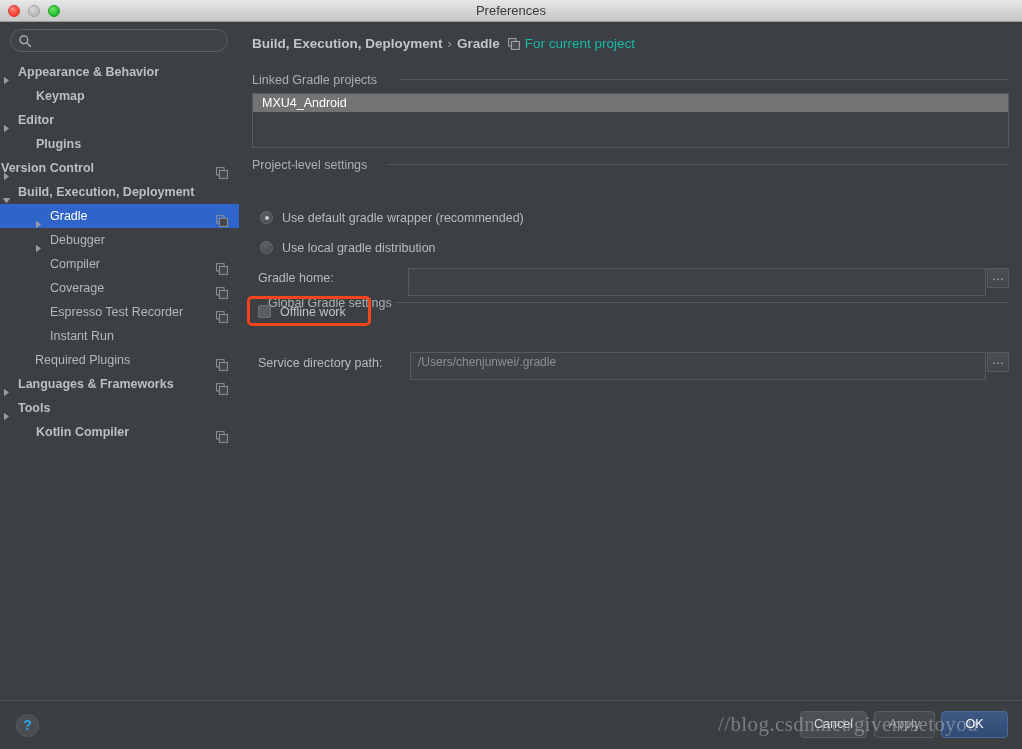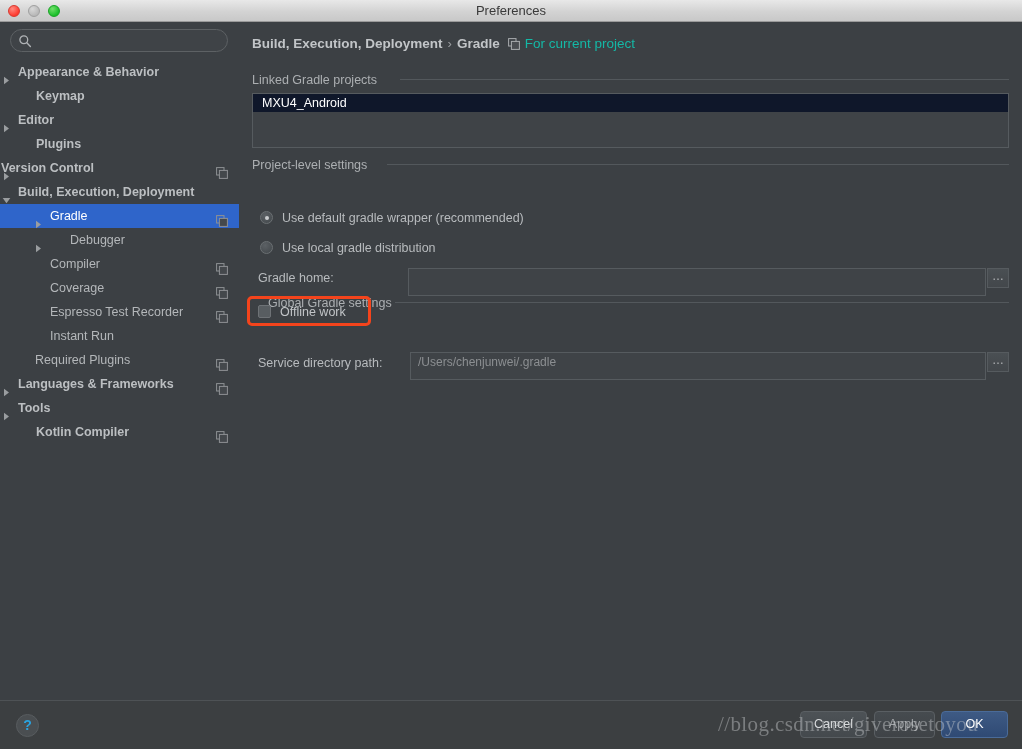--- a/index.html
+++ b/index.html
@@ -195,21 +195,21 @@
     border: 1px solid #565b5f;
     background: #3f4347;
     box-sizing: border-box;
   }
   #project-row {
     position: absolute;
     left: 0; top: 0;
     width: 755px;
     height: 18px;
     line-height: 18px;
-    background: #0f172a;
+    background: #737373;
     color: #ffffff;
     font-size: 12.5px;
     padding-left: 9px;
     box-sizing: border-box;
   }
 
   
   .radio-row {
     position: absolute;
     left: 20px;
@@ -427,21 +427,21 @@
           <span class="tree-label" style="left: 50px;">Gradle</span>
           <span class="tree-badge"><svg viewBox="0 0 12 12">
               <rect x="0.6" y="0.6" width="7.4" height="7.4" fill="none" stroke="#8e9194" stroke-width="1"></rect>
               <rect x="3.4" y="3.4" width="8" height="8" fill="#44484c" stroke="#8e9194" stroke-width="1"></rect>
             </svg></span>
         </div>
         <div class="tree-row">
           <span class="tree-arrow" style="left: 34px;"><svg viewBox="0 0 9 9">
               <path d="M2 0.7 L7 4.5 L2 8.3 Z" fill="#9a9da0"></path>
             </svg></span>
-          <span class="tree-label" style="left: 50px; margin-left: 20px;">Debugger</span>
+          <span class="tree-label" style="left: 50px;">Debugger</span>
         </div>
         <div class="tree-row">
           <span class="tree-label" style="left: 50px;">Compiler</span>
           <span class="tree-badge"><svg viewBox="0 0 12 12">
               <rect x="0.6" y="0.6" width="7.4" height="7.4" fill="none" stroke="#8e9194" stroke-width="1"></rect>
               <rect x="3.4" y="3.4" width="8" height="8" fill="#44484c" stroke="#8e9194" stroke-width="1"></rect>
             </svg></span>
         </div>
         <div class="tree-row">
           <span class="tree-label" style="left: 50px;">Coverage</span>

